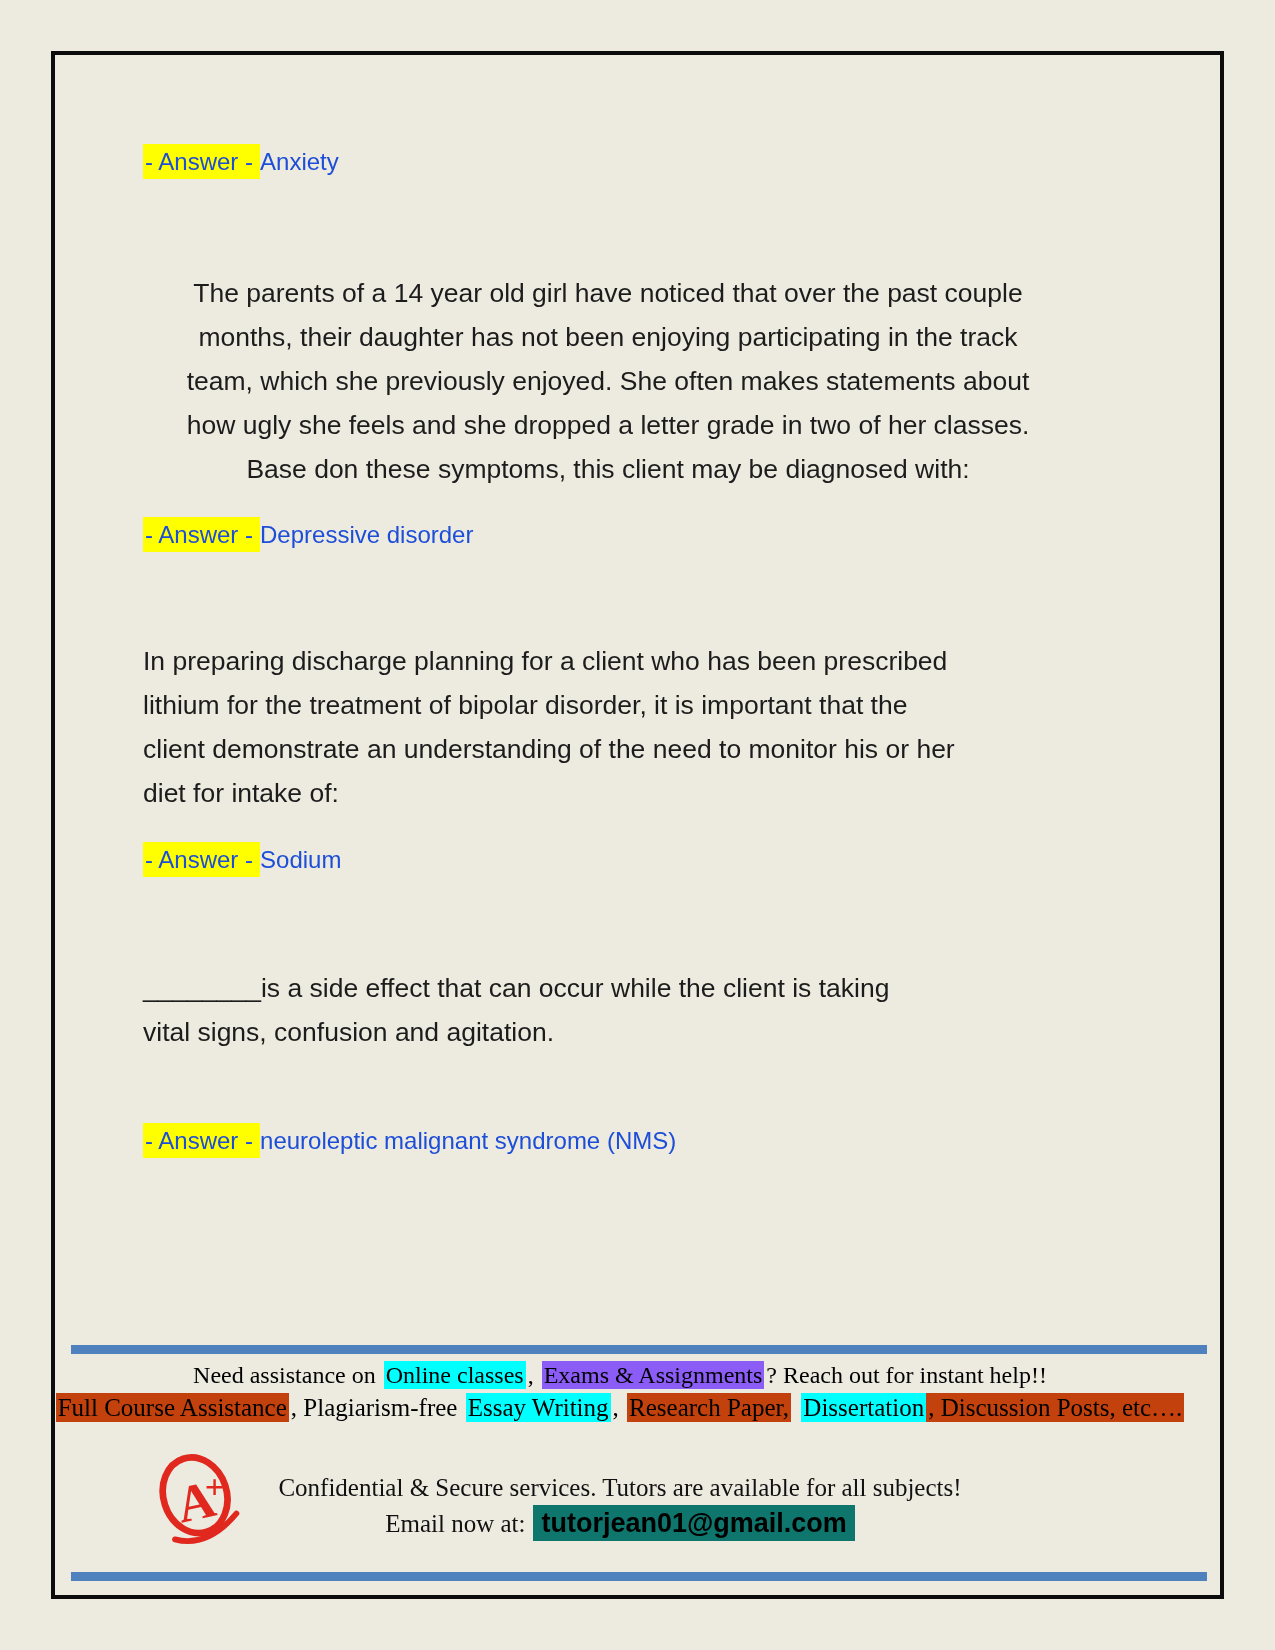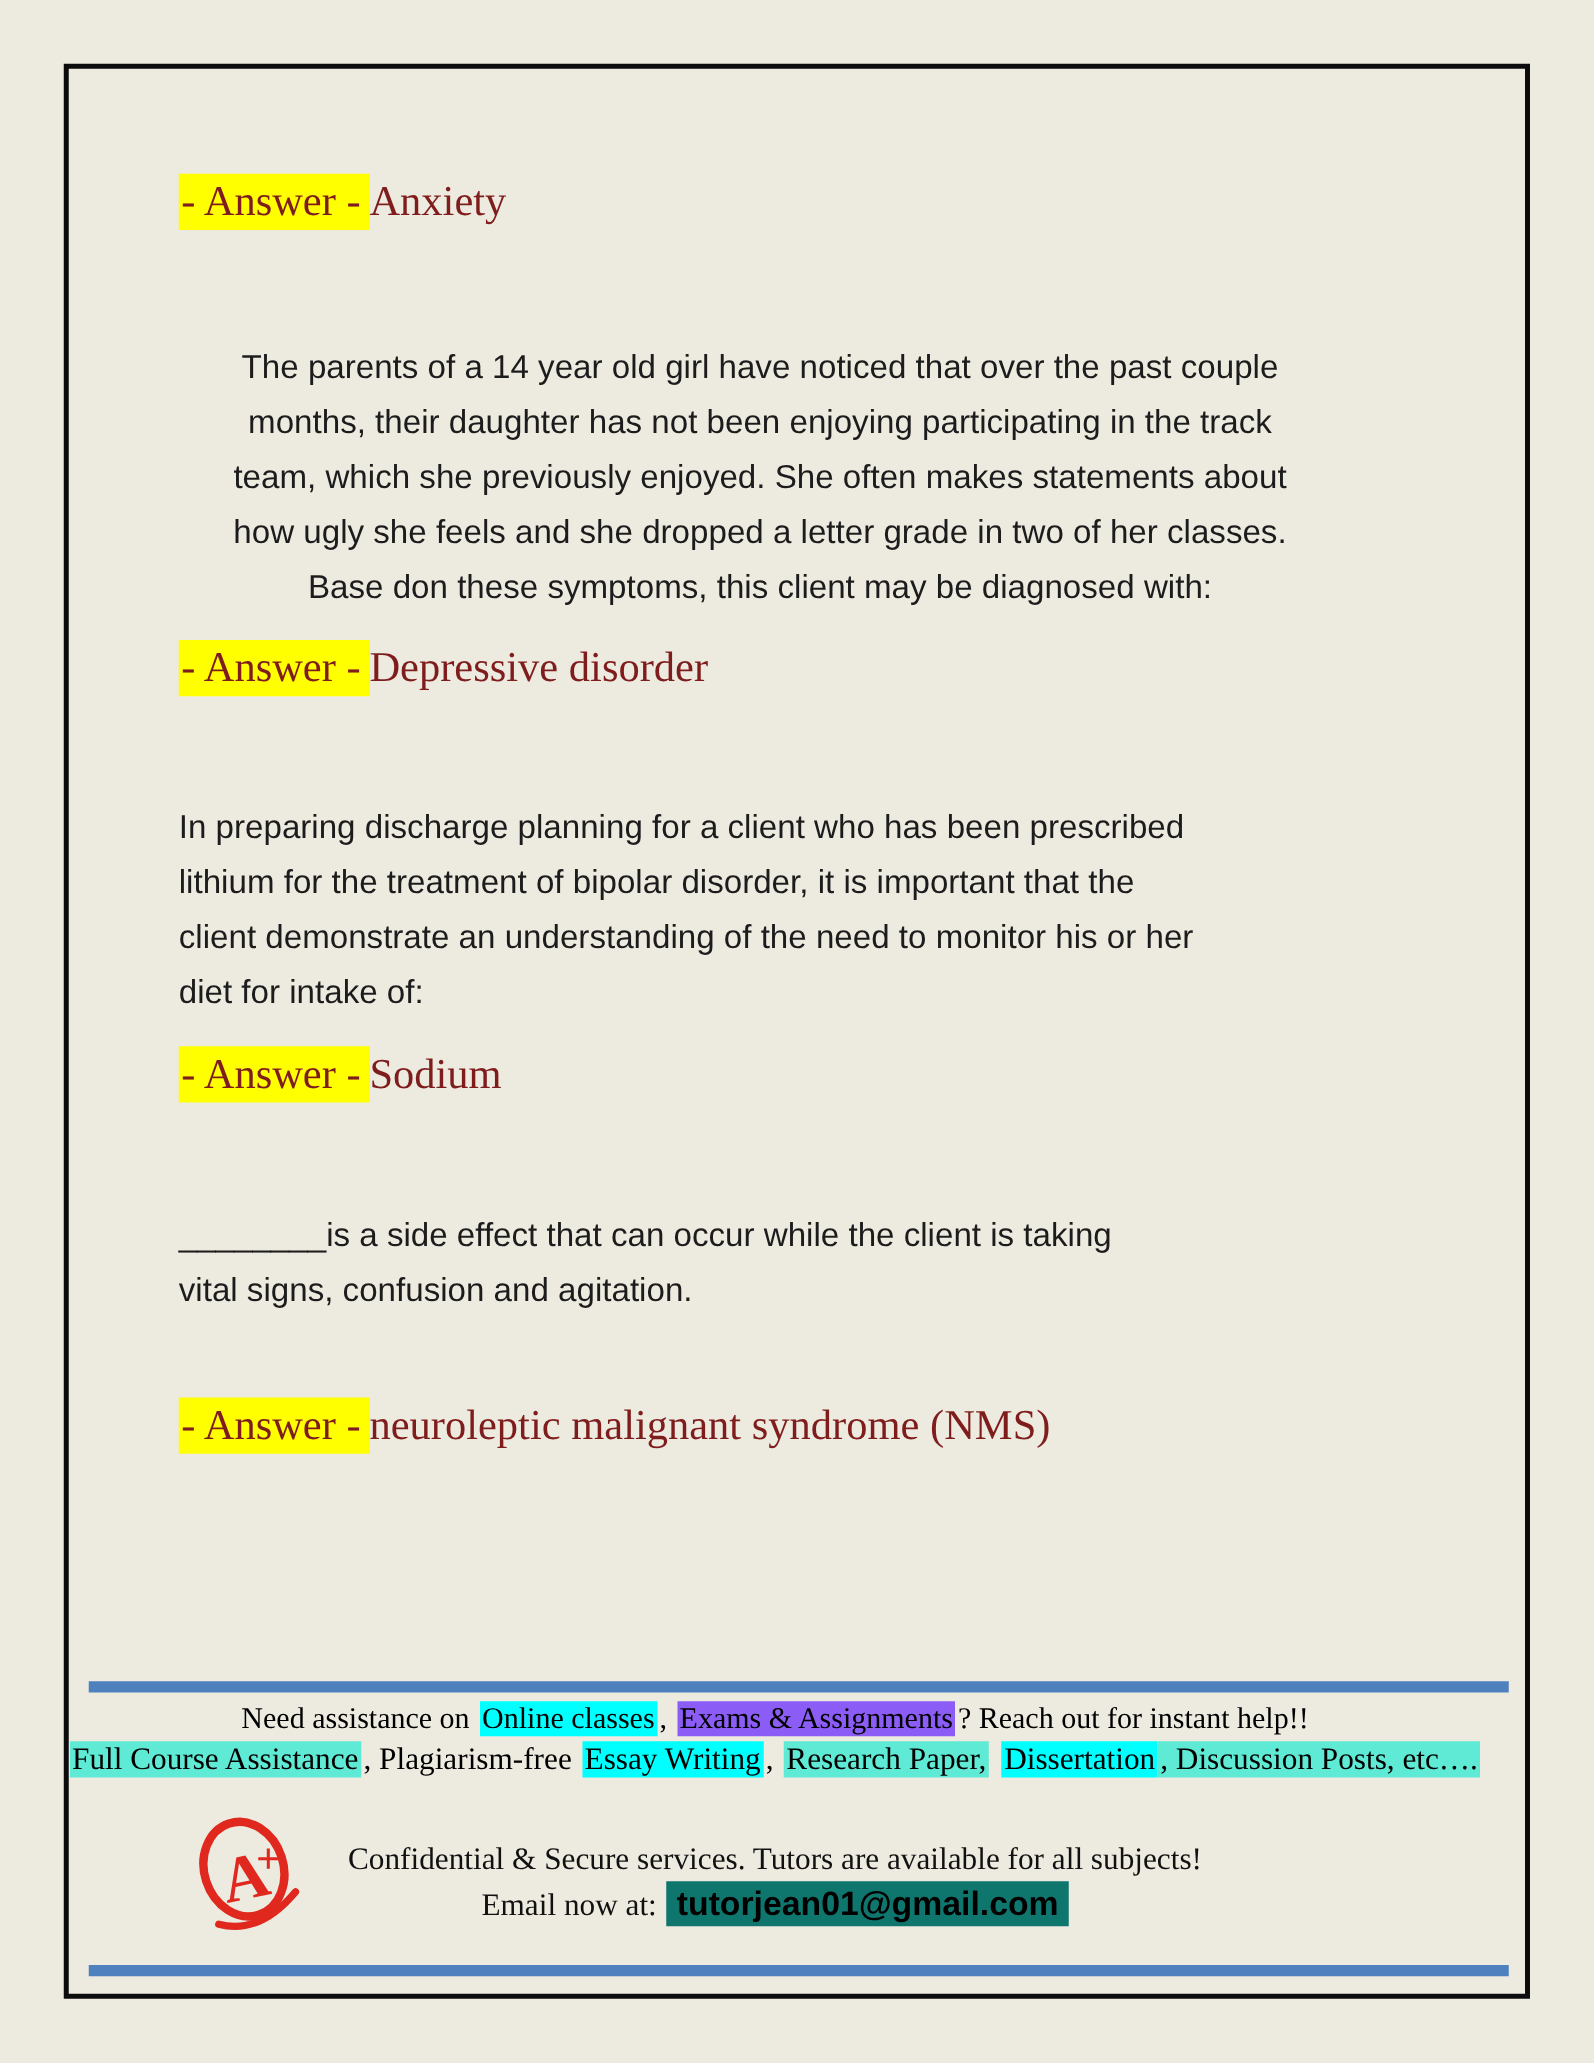--- a/index.html
+++ b/index.html
@@ -16,38 +16,37 @@
     border: 4px solid #0c0c0c;
     box-sizing: border-box;
   }
   .body-text {
     position: absolute; left: 143px; width: 930px;
     color: #1c1c1c; font-size: 26.5px; line-height: 44px;
   }
   .q-line { white-space: nowrap; }
   .answer-line {
     position: absolute; left: 143px;
-    color: #7f1d1d; font-size: 34px; line-height: 44px;
+    color: #1d4ed8; font-size: 24px; line-height: 44px;
     white-space: nowrap;
-    font-family: Liberation Serif, serif;
   }
   .answer-label { background: #ffff00; padding: 4px 7px 4px 2px; }
   .divider {
     position: absolute; left: 71px; width: 1136px; height: 9px;
     background: #4e81bd;
   }
   .footer-line {
     position: absolute; left: 55px; width: 1130px;
     text-align: center;
     font-family: "Liberation Serif", serif;
     font-size: 24px; color: #000;
     white-space: nowrap;
   }
   .footer-line span { padding: 1px 2px; }
-  .hl-yellow { background: #5eead4; }
+  .hl-yellow { background: #c2410c; }
   .hl-cyan   { background: #00ffff; }
   .hl-green  { background: #8b5cf6; }
   .services-line {
     position: absolute; left: 65px; width: 1110px; text-align: center;
     font-family: "Liberation Serif", serif; font-size: 25px; color: #111;
   }
   .email-line {
     position: absolute; left: 65px; width: 1110px; text-align: center;
     font-family: "Liberation Serif", serif; font-size: 25px; color: #111;
   }

